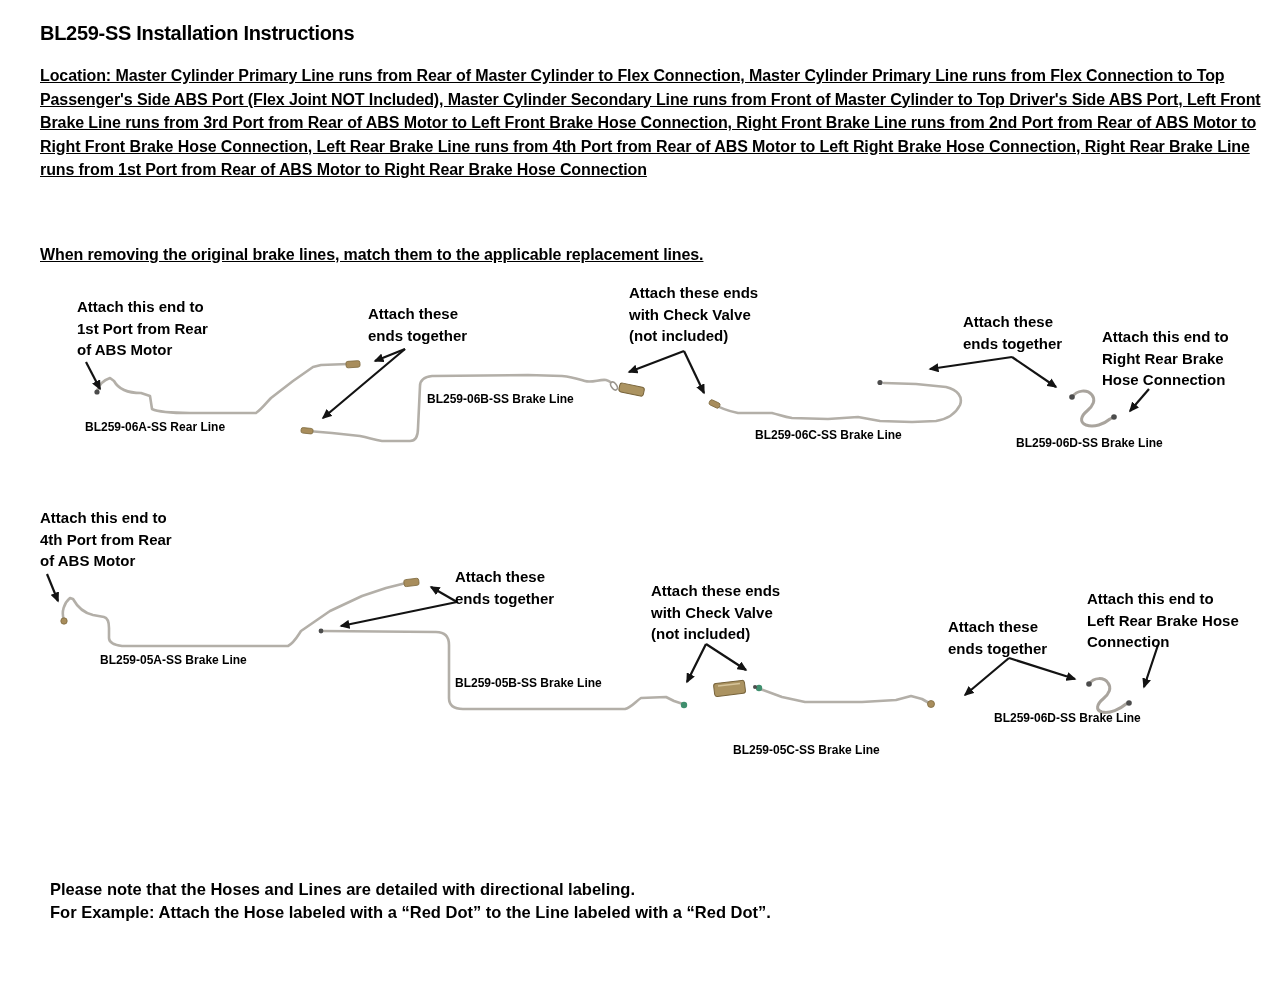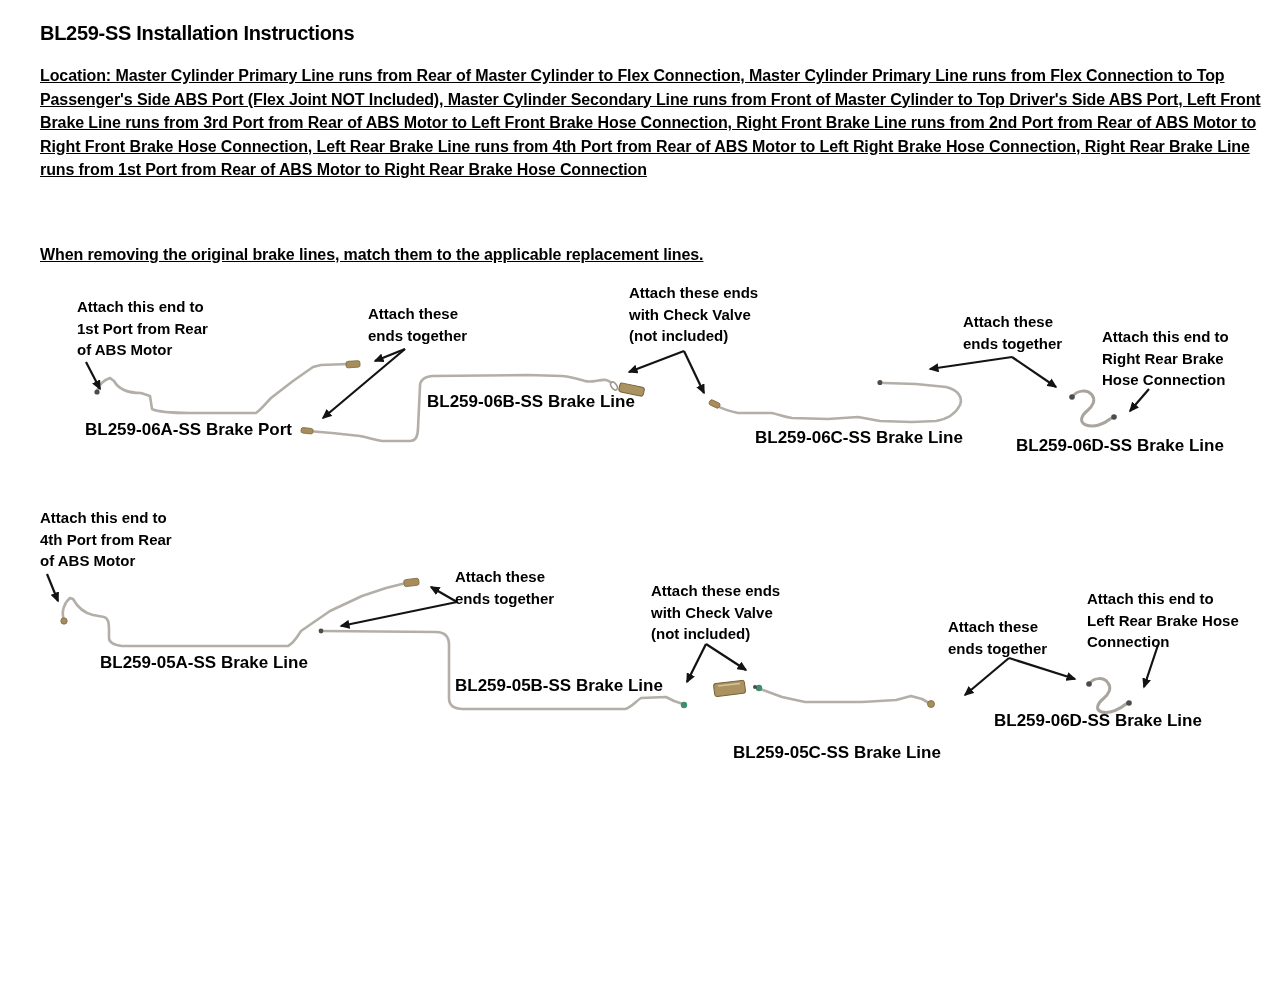--- a/index.html
+++ b/index.html
@@ -45,21 +45,21 @@
   .callout {
     position: absolute;
     font-size: 15px;
     font-weight: 700;
     line-height: 21.5px;
     white-space: pre-line;
     color: #000;
   }
   .part-label {
     position: absolute;
-    font-size: 17px;
+    font-size: 12px;
     font-weight: 700;
     white-space: nowrap;
     color: #000;
   }
   svg.diagram-layer {
     position: absolute;
     left: 0; top: 0;
     width: 1280px; height: 989px;
   }
   .brakeline { fill: none; stroke: #b3afa8; stroke-width: 2.6; stroke-linecap: round; stroke-linejoin: round; }
@@ -162,21 +162,21 @@
 ends together</div>
   <div class="callout" style="left:629px; top:282px;">Attach these ends
 with Check Valve
 (not included)</div>
   <div class="callout" style="left:963px; top:311px;">Attach these
 ends together</div>
   <div class="callout" style="left:1102px; top:326px;">Attach this end to
 Right Rear Brake
 Hose Connection</div>
 
-  <div class="part-label" style="left:85px;  top:420px;">BL259-06A-SS Brake Port</div>
+  <div class="part-label" style="left:85px;  top:420px;">BL259-06A-SS Rear Line</div>
   <div class="part-label" style="left:427px; top:392px;">BL259-06B-SS Brake Line</div>
   <div class="part-label" style="left:755px; top:428px;">BL259-06C-SS Brake Line</div>
   <div class="part-label" style="left:1016px; top:436px;">BL259-06D-SS Brake Line</div>
 
   <div class="callout" style="left:40px; top:507px;">Attach this end to
 4th Port from Rear
 of ABS Motor</div>
   <div class="callout" style="left:455px; top:566px;">Attach these
 ends together</div>
   <div class="callout" style="left:651px; top:580px;">Attach these ends
@@ -186,14 +186,18 @@
 ends together</div>
   <div class="callout" style="left:1087px; top:588px;">Attach this end to
 Left Rear Brake Hose
 Connection</div>
 
   <div class="part-label" style="left:100px;  top:653px;">BL259-05A-SS Brake Line</div>
   <div class="part-label" style="left:455px; top:676px;">BL259-05B-SS Brake Line</div>
   <div class="part-label" style="left:733px; top:719px;margin-top:24px;">BL259-05C-SS Brake Line</div>
   <div class="part-label" style="left:994px; top:711px;">BL259-06D-SS Brake Line</div>
 
+  <div class="footer-note">
+    <div>Please note that the Hoses and Lines are detailed with directional labeling.</div>
+    <div>For Example: Attach the Hose labeled with a “Red Dot” to the Line labeled with a “Red Dot”.</div>
+  </div>
 
 </div>
 
 </body></html>

